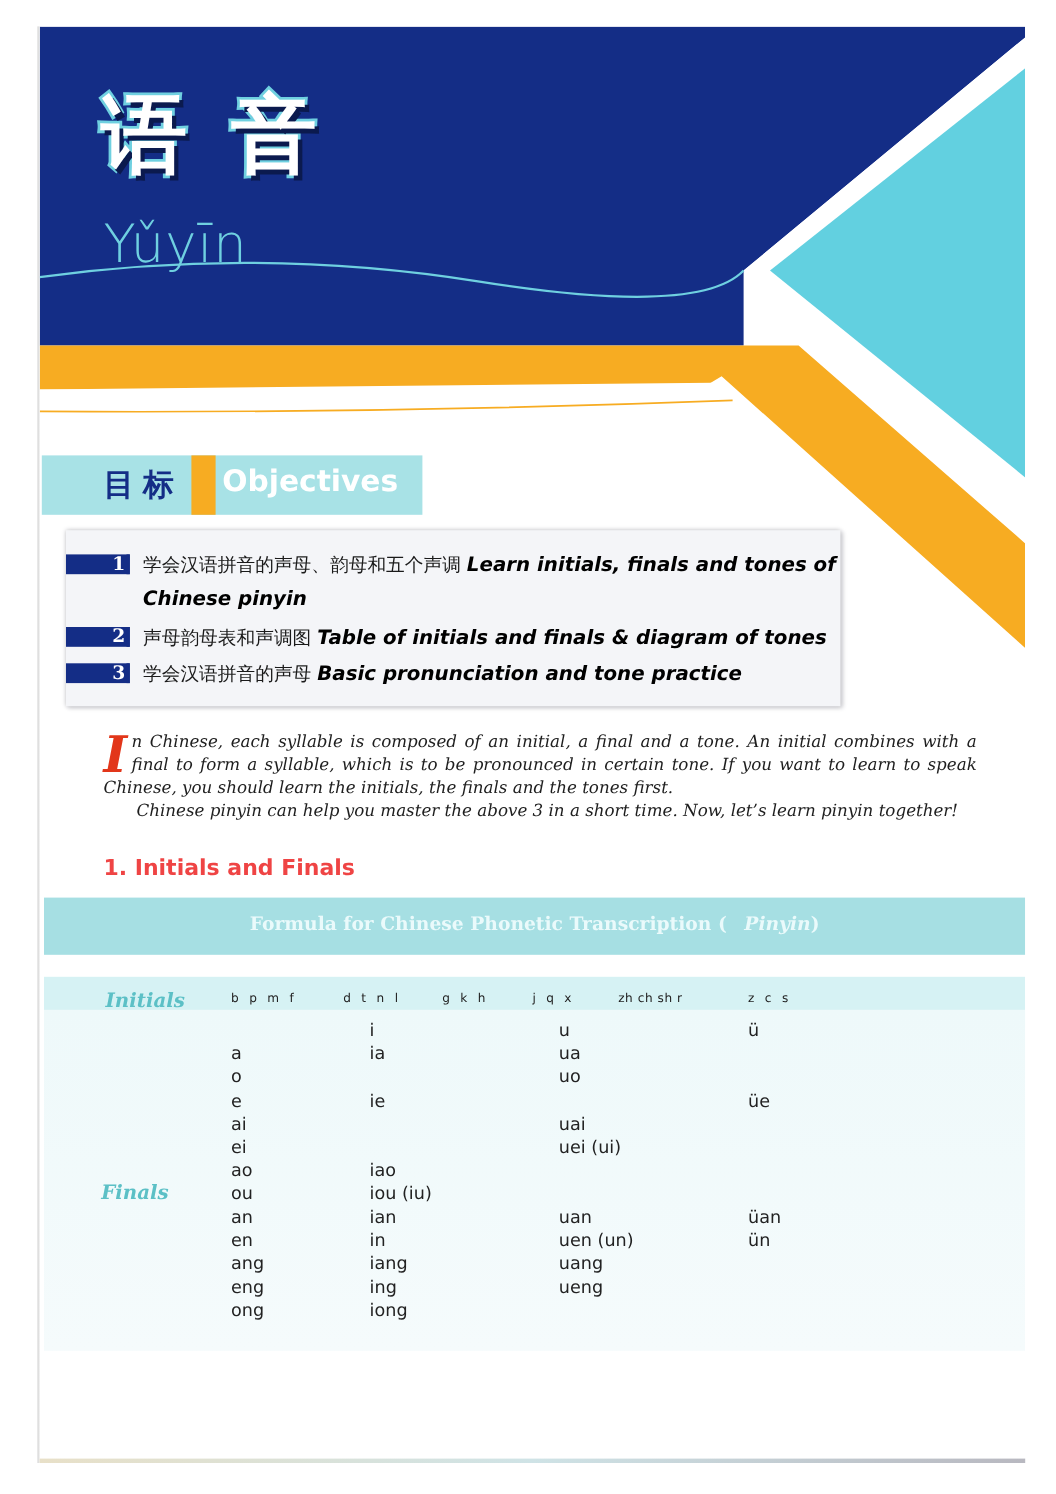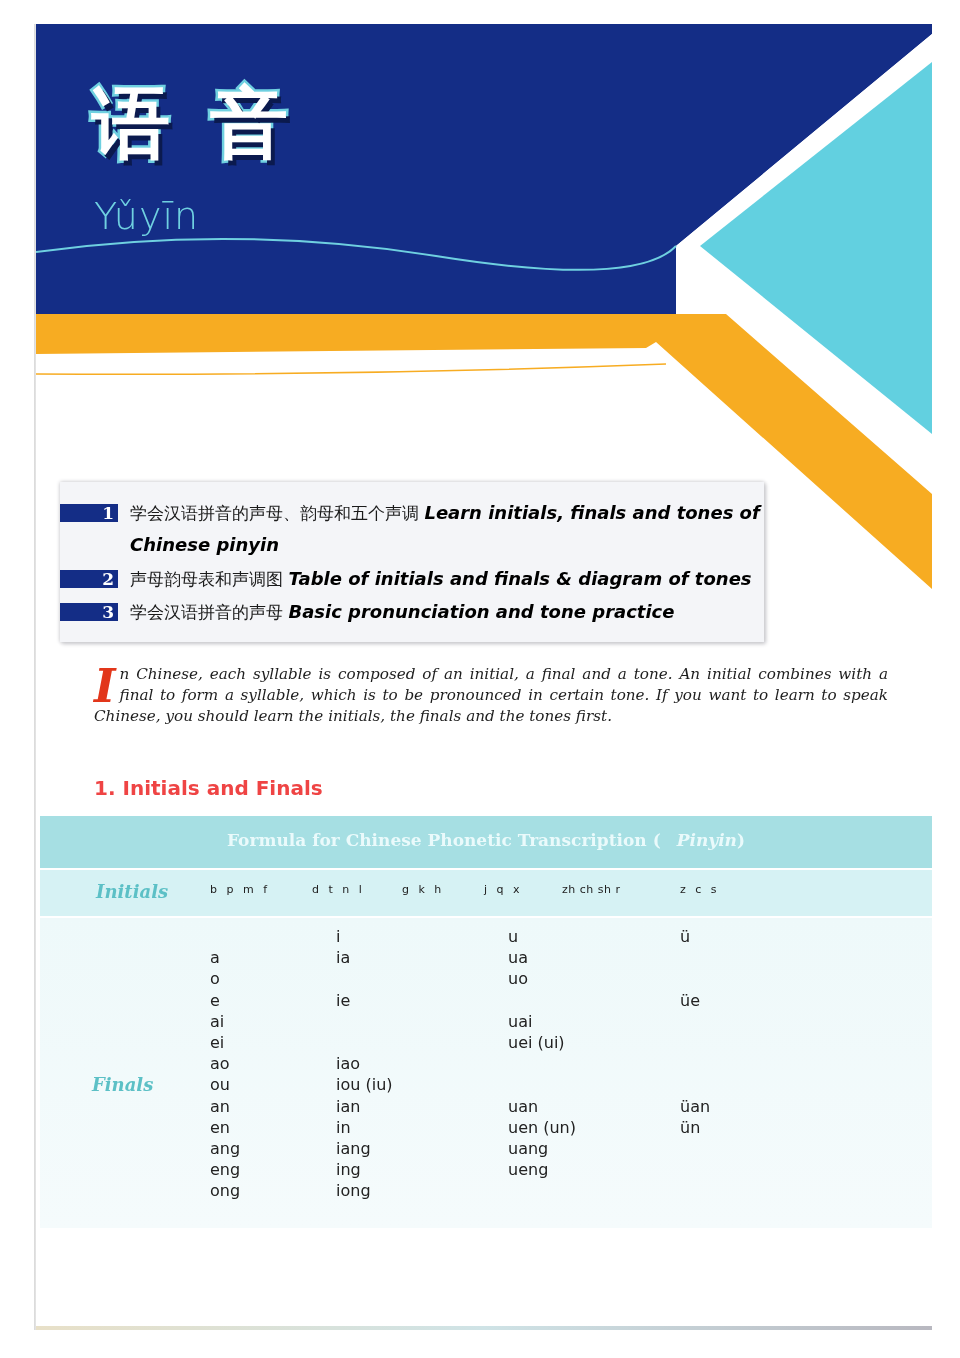--- a/index.html
+++ b/index.html
@@ -8,21 +8,21 @@
 
     .page { position: absolute; left: 36px; top: 24px; width: 896px; height: 1306px; background: #ffffff; overflow: hidden; }
     .page-shadow-left { position: absolute; left: 34px; top: 24px; width: 4px; height: 1306px; background: linear-gradient(to right, #d8d8d8, #f4f4f4); }
     .page-bottom-edge { position: absolute; left: 36px; top: 1326px; width: 896px; height: 4px; background: linear-gradient(to right, #e8e0c8, #cfe3e6, #b8b8c0); }
 
     
     .banner-svg { position: absolute; left: 0; top: 0; width: 896px; height: 600px; }
 
     .title-zh { position: absolute; left: 56px; top: 60px; font-family: "DejaVu Sans", sans-serif; font-weight: 900; font-size: 78px; letter-spacing: 40px; color: #ffffff;
       -webkit-text-stroke: 5px #6fd0e0; paint-order: stroke fill; text-shadow: 4px 5px 0 #0b1a4e; line-height: 1; }
-    .title-pinyin { position: absolute; left: 58px; top: 170px; font-family: "DejaVu Sans", sans-serif; font-size: 38px; color: #6fd0e0; letter-spacing: 1px; font-weight: 300; }
+    .title-pinyin { position: absolute; left: 58px; top: 170px; font-family: "DejaVu Sans", sans-serif; font-size: 48px; color: #6fd0e0; letter-spacing: 1px; font-weight: 300; }
     .title-en { position: absolute; left: 58px; top: 250px; font-family: "DejaVu Serif", serif; font-weight: bold; font-size: 38px; color: #ffffff; text-shadow: 2px 3px 2px #0b1a4e; }
 
     
     .obj-header { position: absolute; left: 2px; top: 390px; width: 346px; height: 54px; background: #a8e2e6; }
     .obj-zh { position: absolute; left: 56px; top: 8px; font-size: 28px; font-weight: bold; color: #142d86; letter-spacing: 8px; }
     .obj-orange { position: absolute; left: 136px; top: 0; width: 22px; height: 54px; background: #f7ac22; }
     .obj-en { position: absolute; left: 164px; top: 8px; font-family: "DejaVu Sans", sans-serif; font-size: 27px; font-weight: bold; color: #ffffff; }
 
     
     .obj-box { position: absolute; left: 24px; top: 458px; width: 704px; height: 160px; background: #f4f5f8; box-shadow: 0 0 4px #c4c4c8, 2px 2px 4px #d0d0d4; }
@@ -36,21 +36,21 @@
     .intro { position: absolute; left: 58px; top: 640px; width: 794px; font-family: "DejaVu Serif", serif; font-style: italic; font-size: 15.2px; line-height: 21px; color: #1e1e1e; text-align: justify; }
     .dropcap { float: left; font-family: "DejaVu Serif", serif; font-style: italic; font-weight: bold; font-size: 46px; line-height: 40px; color: #e2361a; margin: 2px 4px 0 0; }
     .intro-p2 { text-indent: 30px; text-align: left; }
 
     .section-heading { position: absolute; left: 58px; top: 752px; font-family: "DejaVu Sans", sans-serif; font-weight: bold; font-size: 20px; color: #ef4444; }
 
     
     .tbl-title-bar { position: absolute; left: 4px; top: 792px; width: 892px; height: 52px; background: #a6dfe3; }
     .tbl-title { position: absolute; left: 0; top: 14px; width: 892px; text-align: center; font-family: "DejaVu Serif", serif; font-weight: bold; font-size: 17px; color: #eafafb; }
     .tbl-title i { font-style: italic; margin-left: 16px; }
-    .tbl-initials-row { position: absolute; left: 4px; top: 846px; width: 892px; height: 46px; background: #d6f2f4; padding-left: 20px; }
+    .tbl-initials-row { position: absolute; left: 4px; top: 864px; width: 892px; height: 46px; background: #d6f2f4; padding-left: 20px; }
     .tbl-finals-area { position: absolute; left: 4px; top: 894px; width: 892px; height: 310px; background: linear-gradient(to bottom, #eef9fa, #f5fbfc); }
     .row-label { position: absolute; font-family: "DejaVu Serif", serif; font-style: italic; font-weight: bold; font-size: 18px; color: #5cc0c6; }
     .ini-group { position: absolute; top: 13px; font-family: "DejaVu Sans", sans-serif; font-size: 11px; letter-spacing: 3px; color: #222; }
     .finals-col { position: absolute; top: 8px; font-family: "DejaVu Sans", sans-serif; font-size: 16px; color: #222; line-height: 21.2px; }
     .finals-col div { height: 21.2px; white-space: nowrap; }
 
     
   </style>
 </head>
 <body>
@@ -72,20 +72,25 @@
     <polygon points="896,10 640,222 896,440" fill="#ffffff"></polygon>
 
     <polygon points="896,38 664,222 896,410" fill="#62d0e0"></polygon>
 
     <path d="M0,228 Q200,200 400,232 T640,222" stroke="#6fd0e0" stroke-width="2" fill="none"></path>
   </svg>
 
   <div class="title-zh">语音</div>
   <div class="title-pinyin">Yǔyīn</div>
 
+  <div class="obj-header">
+    <span class="obj-zh">目标</span>
+    <span class="obj-orange"></span>
+    <span class="obj-en">Objectives</span>
+  </div>
 
   <div class="obj-box">
     <div class="obj-item" style="top:22px;">
       <span class="obj-num">1</span>
       <span class="obj-text-zh">
         <span>学会汉语拼音的声母、韵母和五个声调</span>
         <span class="obj-text-en">Learn initials, finals and tones of</span>
       </span>
     </div>
     <div class="obj-item" style="top:54px;">
@@ -106,20 +111,21 @@
         <span>学会汉语拼音的声母</span>
         <span class="obj-text-en">Basic pronunciation and tone practice</span>
       </span>
     </div>
   </div>
 
   <div class="intro">
     <p>
       <span class="dropcap">I</span><span>n Chinese, each syllable is composed of an initial, a final and a tone. An initial combines with a final to form a syllable, which is to be pronounced in certain tone. If you want to learn to speak Chinese, you should learn the initials, the finals and the tones first.</span>
     </p>
+    <p class="intro-p2">Chinese pinyin can help you master the above 3 in a short time. Now, let’s learn pinyin together!</p>
   </div>
 
   <div class="section-heading">1.  Initials and Finals</div>
 
   <div class="tbl-title-bar">
     <div class="tbl-title"><span>Formula for Chinese Phonetic Transcription (</span><i>Pinyin</i><span>)</span></div>
   </div>
 
   <div class="tbl-initials-row">
     <span class="row-label" style="left:56px; top:11px;">Initials</span>

